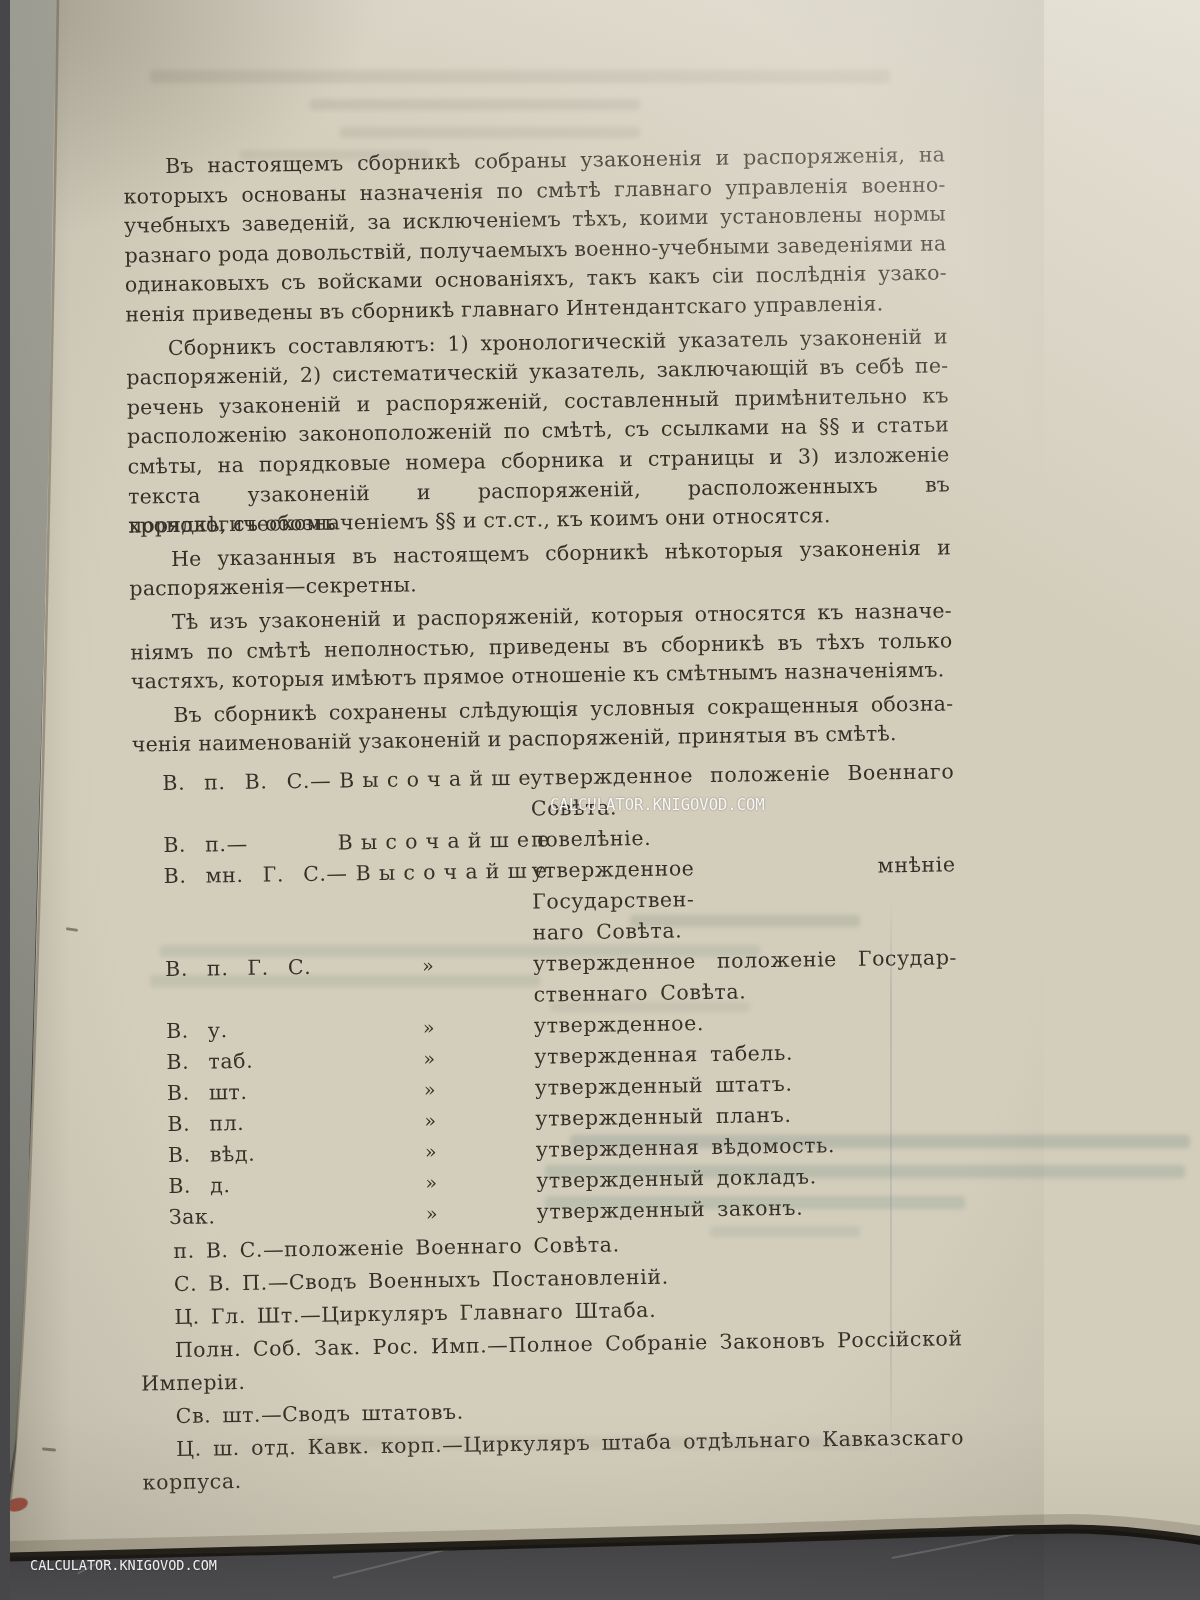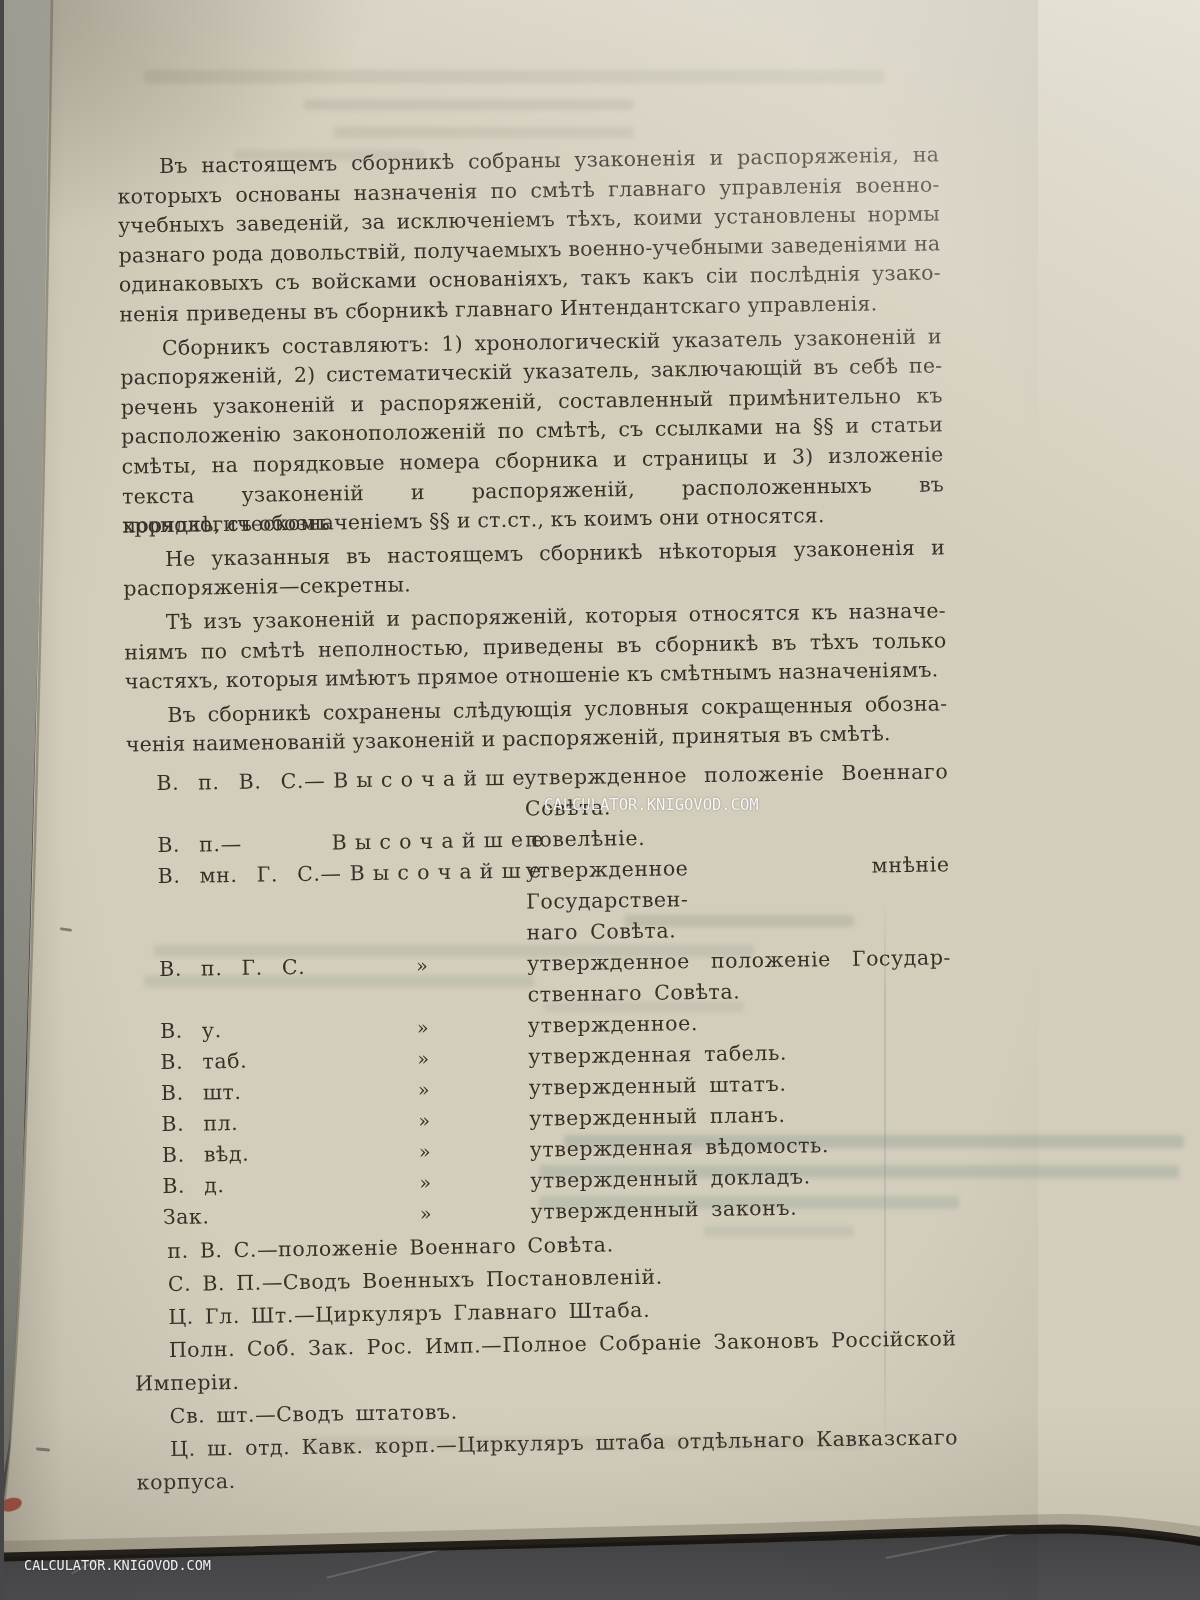--- a/index.html
+++ b/index.html
@@ -1,17 +1,17 @@
 <!DOCTYPE html>
 <html><head>
 <meta charset="utf-8">
 <style>
   html,body{margin:0;padding:0;width:1200px;height:1600px;overflow:hidden;
     background:#47474a;font-family:"DejaVu Serif", serif;}
-  .scene{position:absolute;top:0;left:4px;width:1034px;height:1600px;}
+  .scene{position:absolute;top:0;left:10px;width:1034px;height:1600px;}
 
   
   .desk{position:absolute;left:0;top:1500px;width:1200px;height:100px;
     background:linear-gradient(180deg,#2c2b2c 0%,#454548 45%,#4f4f52 100%);}
   .scratch{position:absolute;background:rgba(160,160,156,.35);pointer-events:none;}
 
   
   .under-strip{position:absolute;top:0;left:0;width:52px;height:1520px;
     background:linear-gradient(180deg,#a8a89e 0%,#97978e 45%,#82837a 85%,#6f7068 100%);
     clip-path:polygon(0 0,100% 0,24% 92%,0 97%);}

